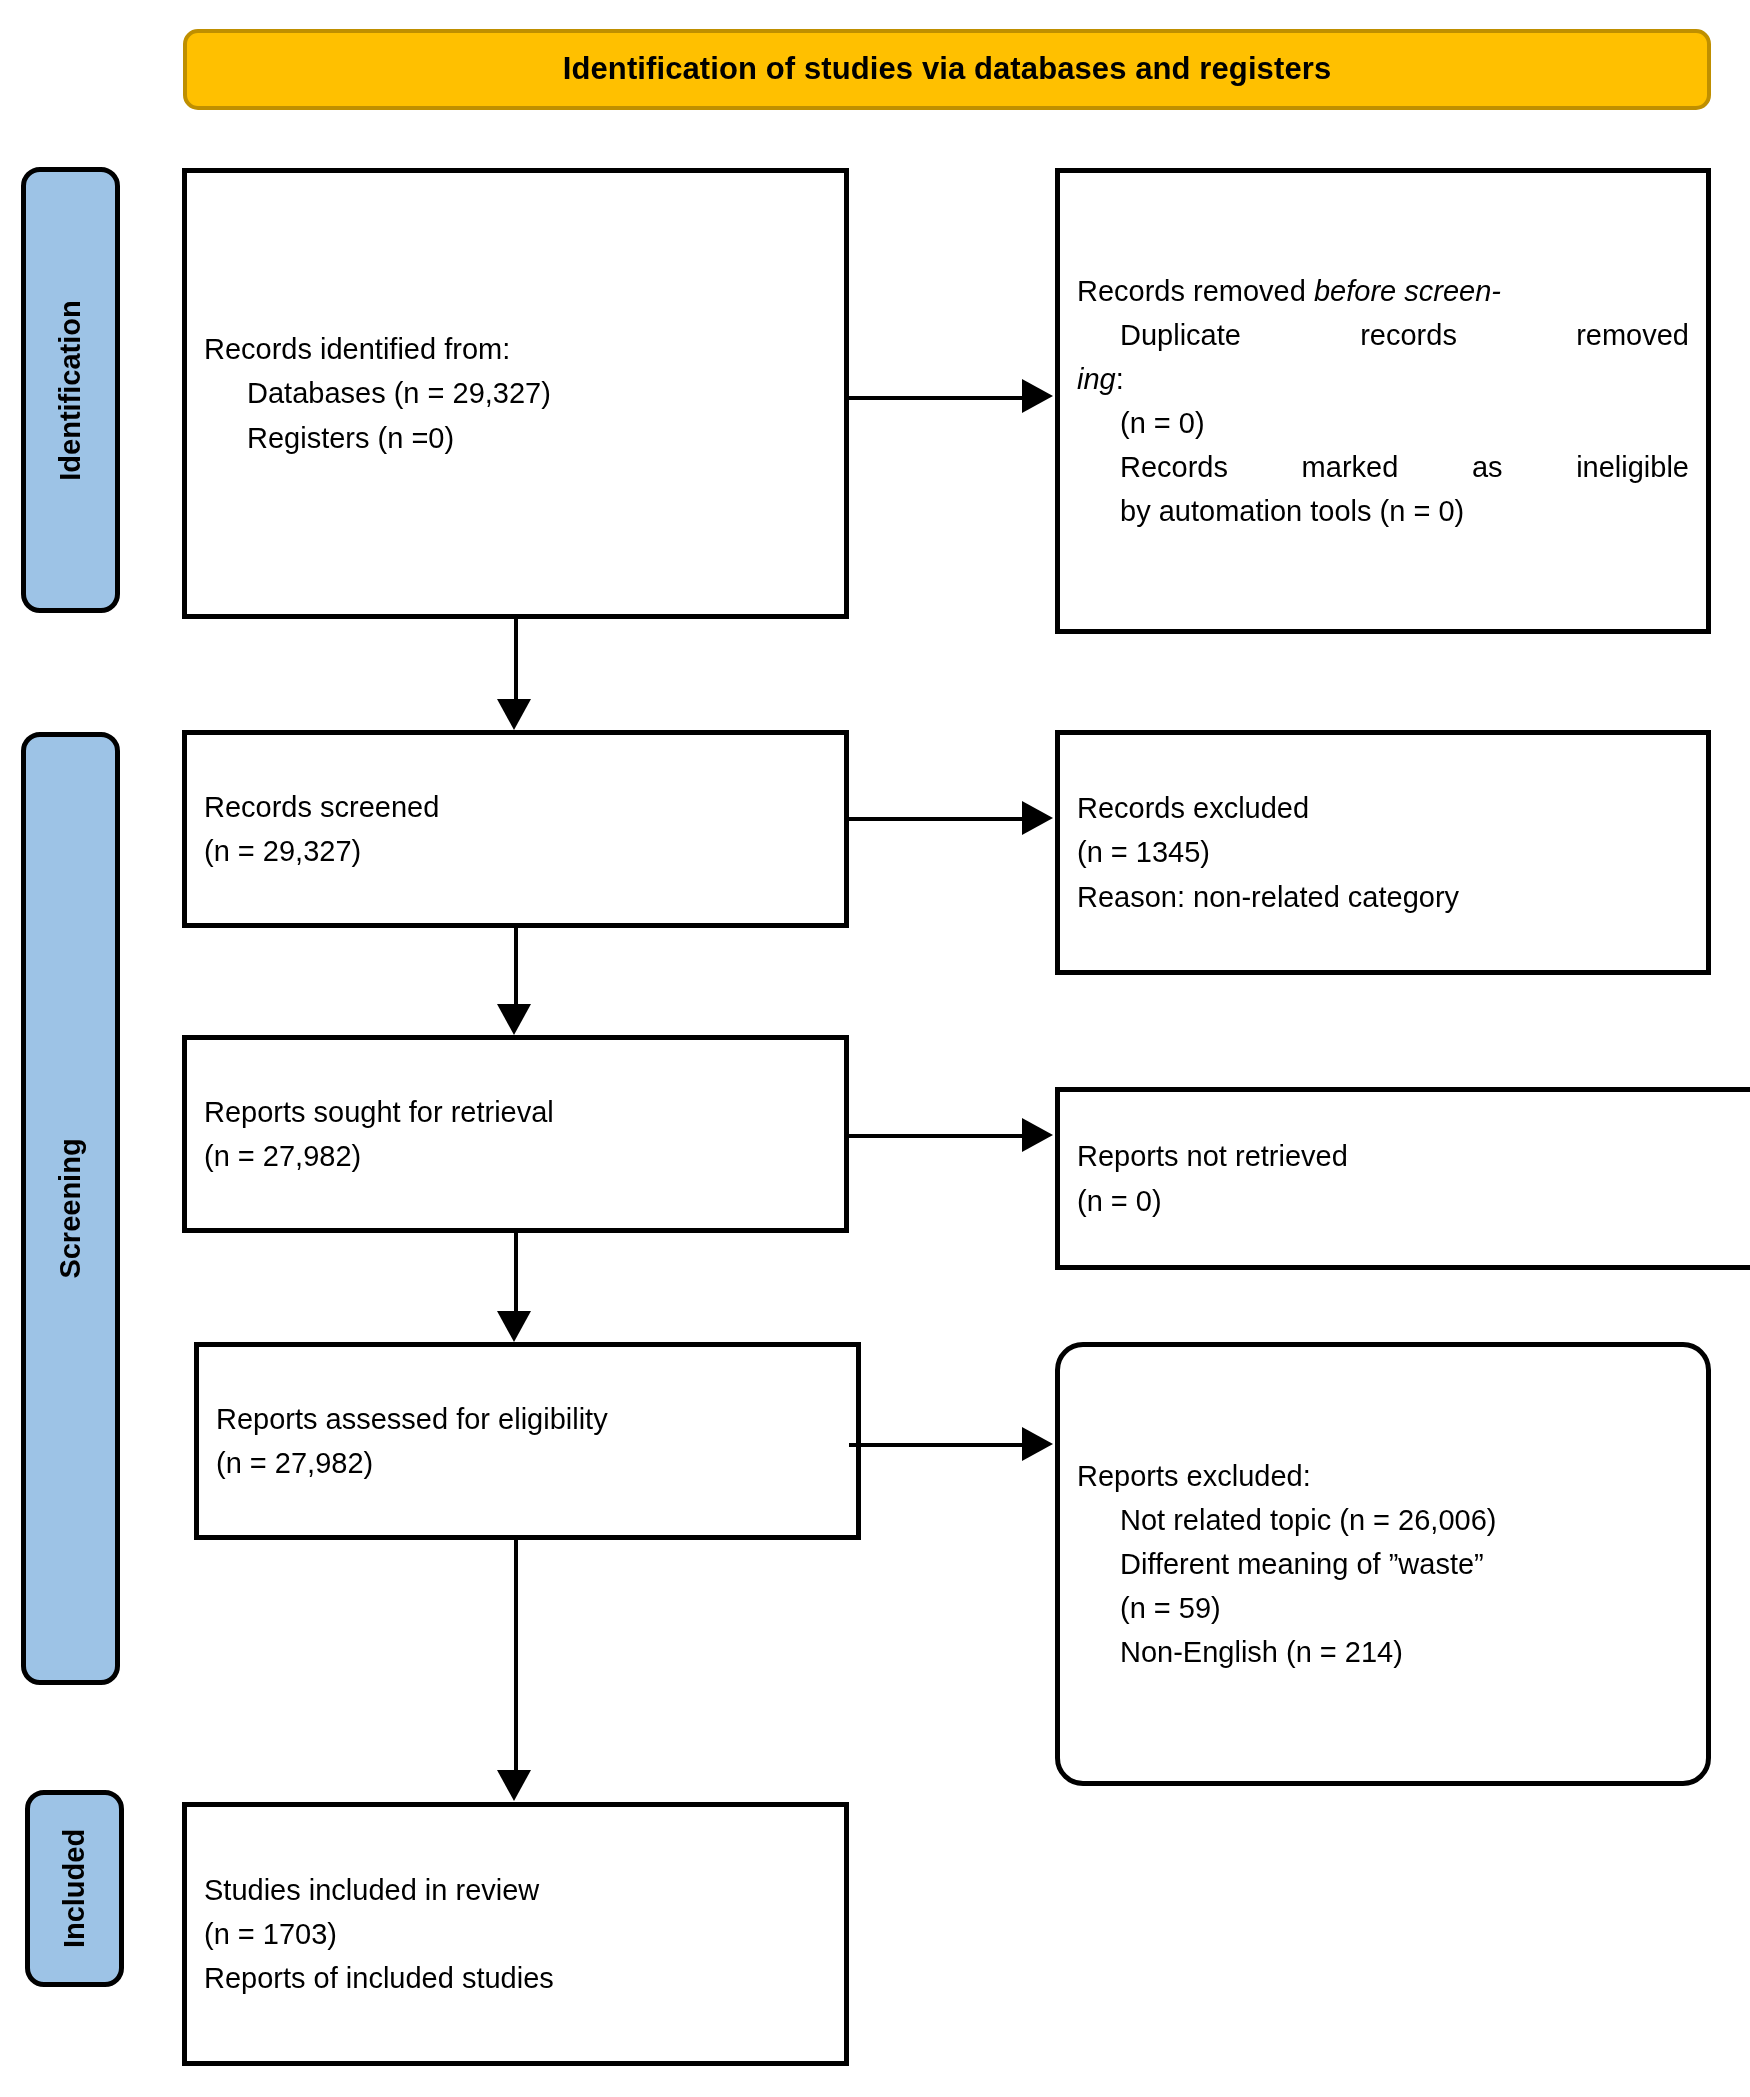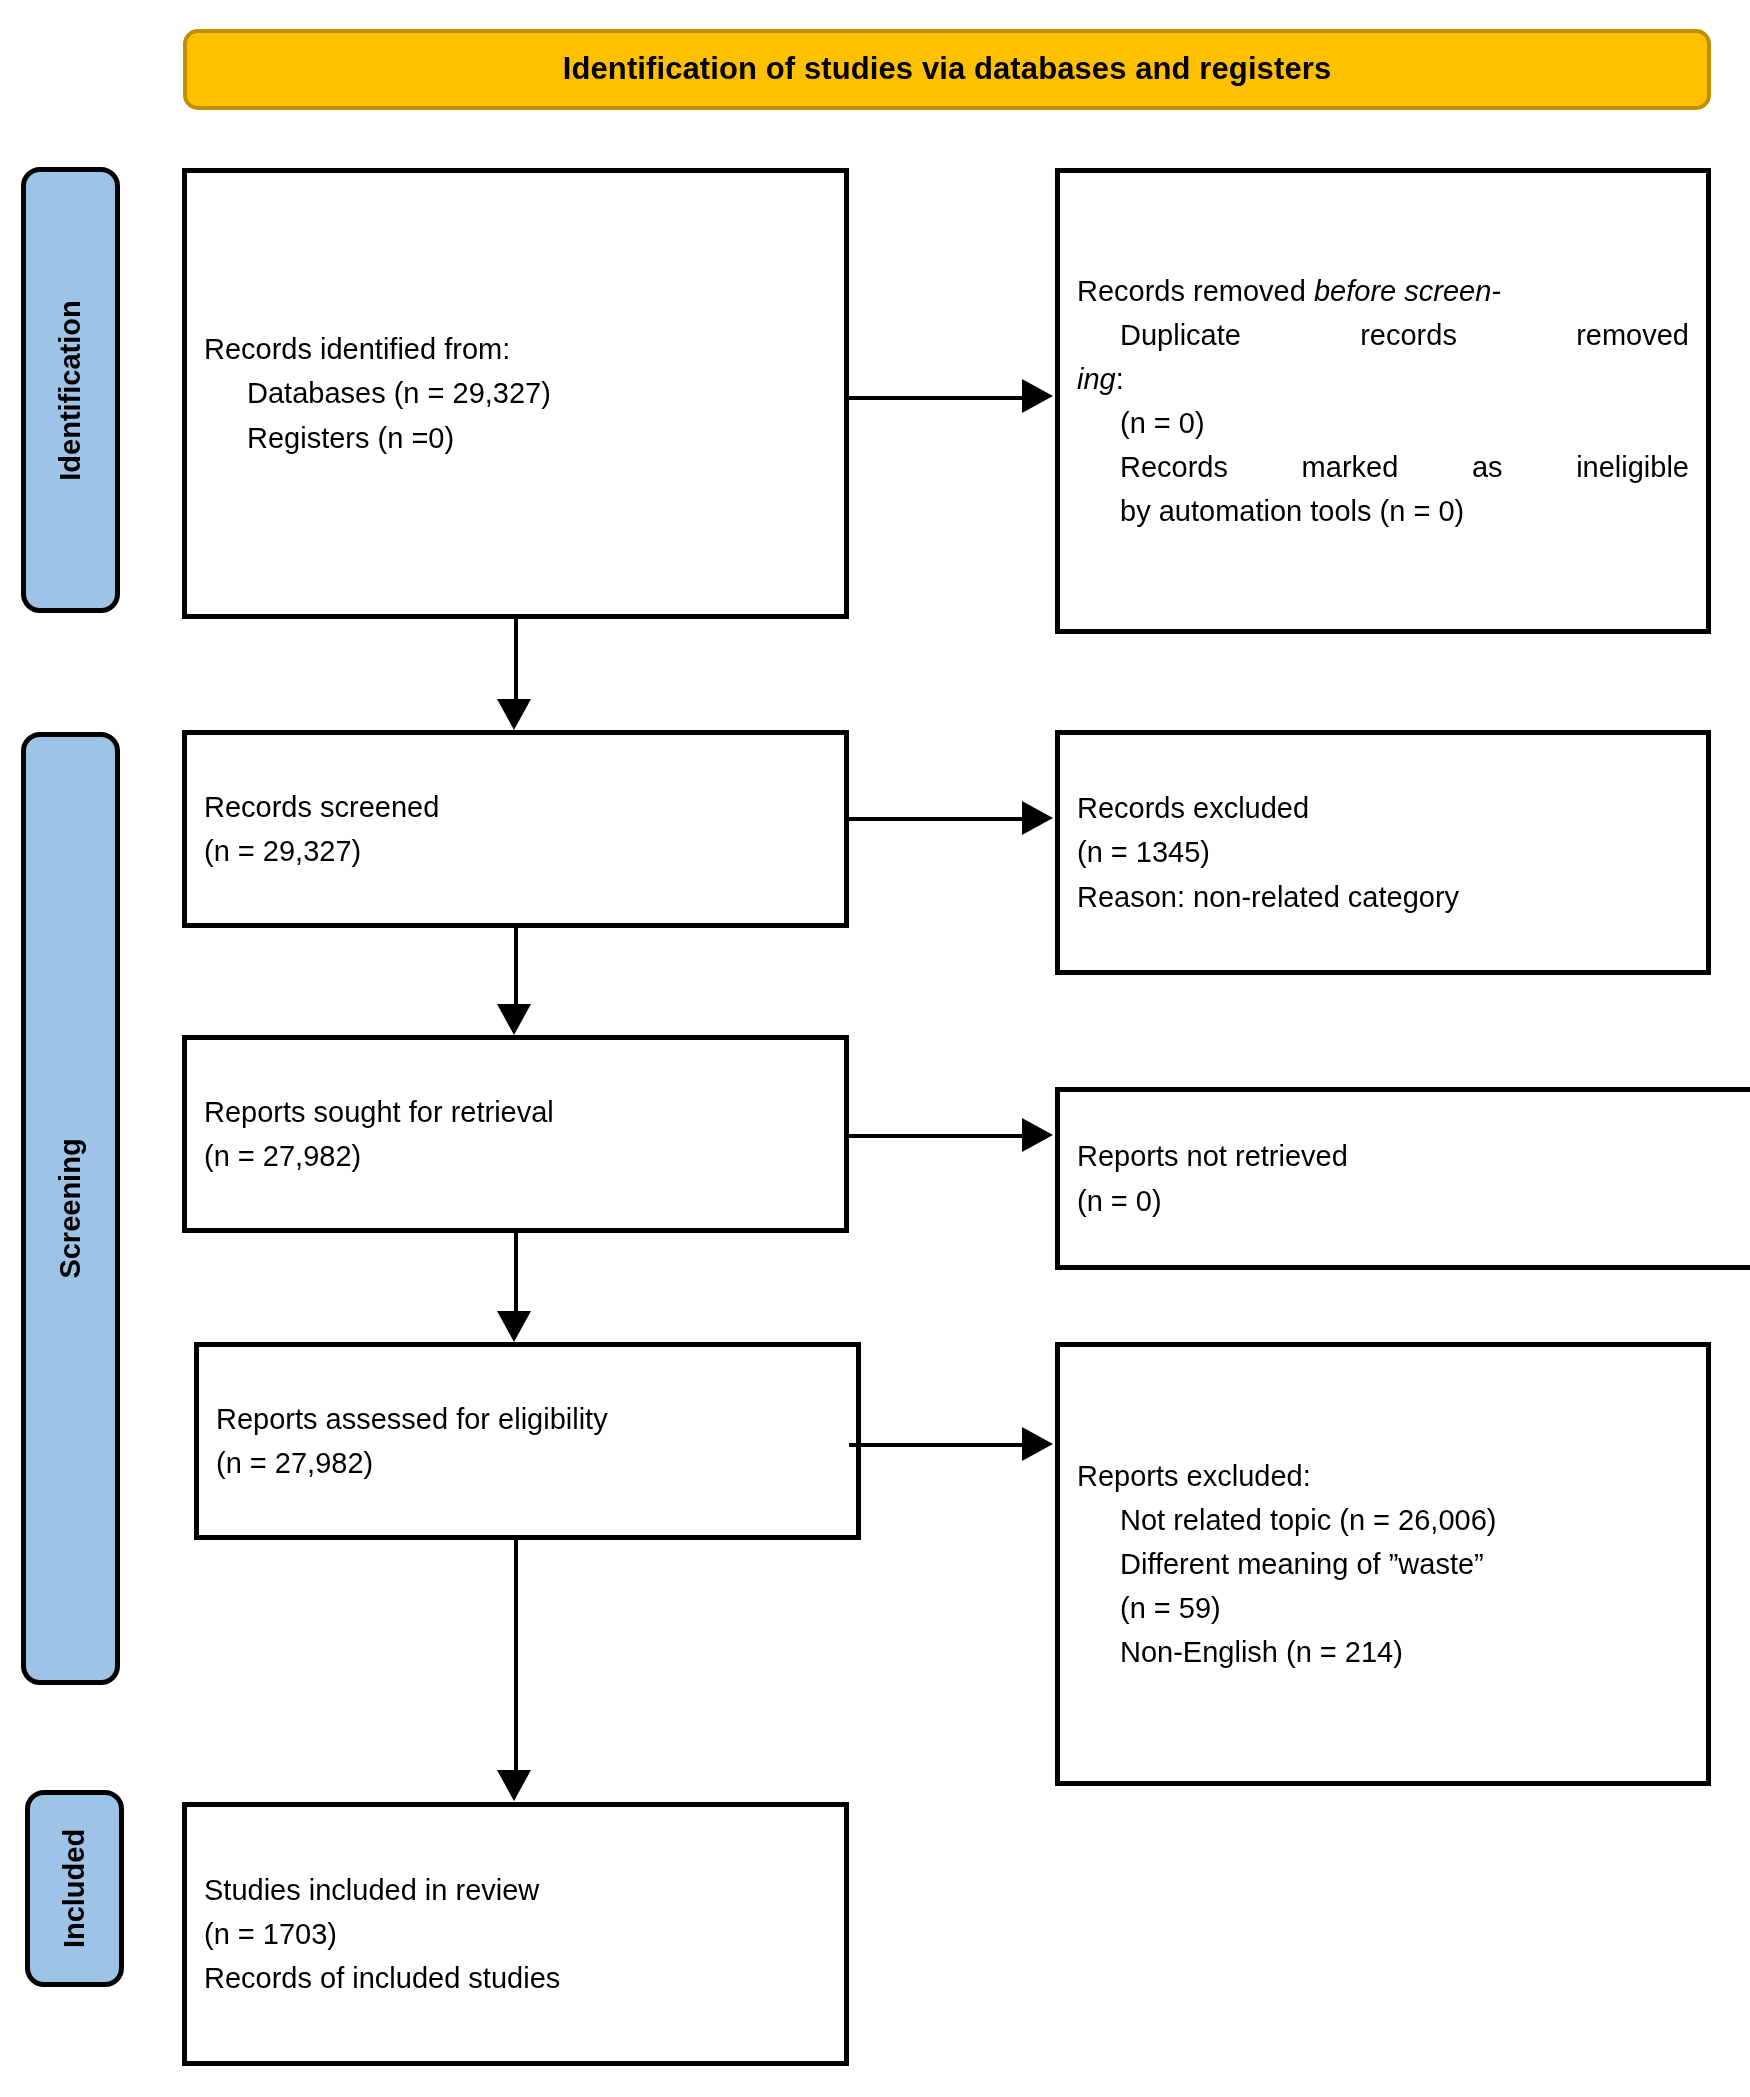--- a/index.html
+++ b/index.html
@@ -98,21 +98,21 @@
   .ital { font-style: italic; }
 
   
   #box-identified      { left: 182px;  top: 168px;  width: 667px; height: 451px; }
   #box-removed         { left: 1055px; top: 168px;  width: 656px; height: 466px; }
   #box-screened        { left: 182px;  top: 730px; width: 667px; height: 198px; }
   #box-rec-excluded    { left: 1055px; top: 730px; width: 656px; height: 245px; }
   #box-sought          { left: 182px;  top: 1035px; width: 667px; height: 198px; }
   #box-not-retrieved   { left: 1055px; top: 1087px; width: 732px; height: 183px; }
   #box-assessed        { left: 194px;  top: 1342px; width: 667px; height: 198px; }
-  #box-rep-excluded    { left: 1055px; top: 1342px; width: 656px; height: 444px; }
+  #box-rep-excluded    { left: 1055px; top: 1342px; width: 656px; height: 444px; border-radius: 28px; }
   #box-included        { left: 182px;  top: 1802px; width: 667px; height: 264px; }
 
   
   .vline {
     position: absolute;
     width: 3.5px;
     background: #000000;
   }
   .varrow {
     position: absolute;
@@ -235,21 +235,21 @@
       <div class="line indent">Different meaning of ”waste”</div>
       <div class="line indent">(n = 59)</div>
       <div class="line indent">Non-English (n = 214)</div>
     </div>
   </div>
 
   <div class="box" id="box-included">
     <div class="box-inner">
       <div class="line">Studies included in review</div>
       <div class="line">(n = 1703)</div>
-      <div class="line">Records of included studies</div>
+      <div class="line">Reports of included studies</div>
     </div>
   </div>
 
   <div class="vline" id="v1"></div>
   <div class="varrow" id="v1-head"></div>
 
   <div class="vline" id="v2"></div>
   <div class="varrow" id="v2-head"></div>
 
   <div class="vline" id="v3"></div>

